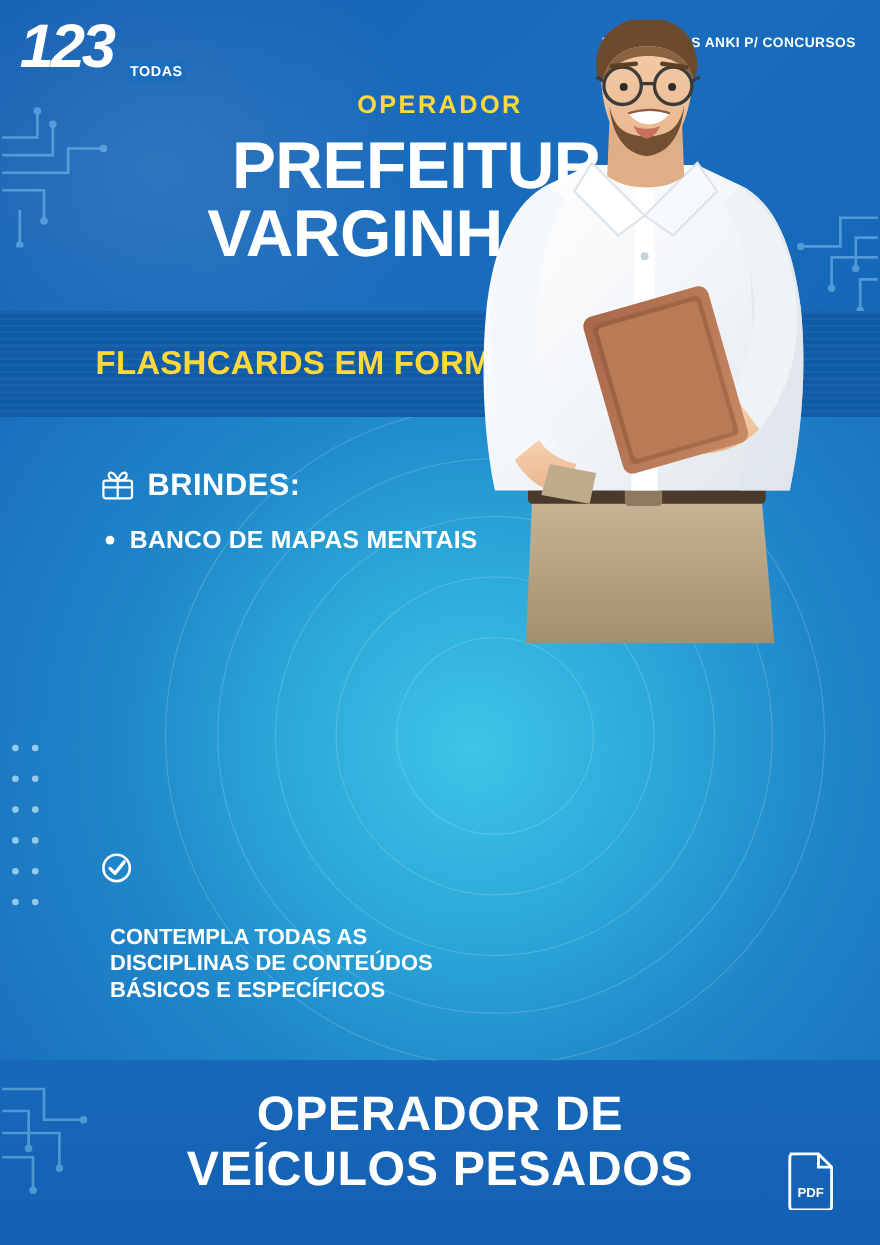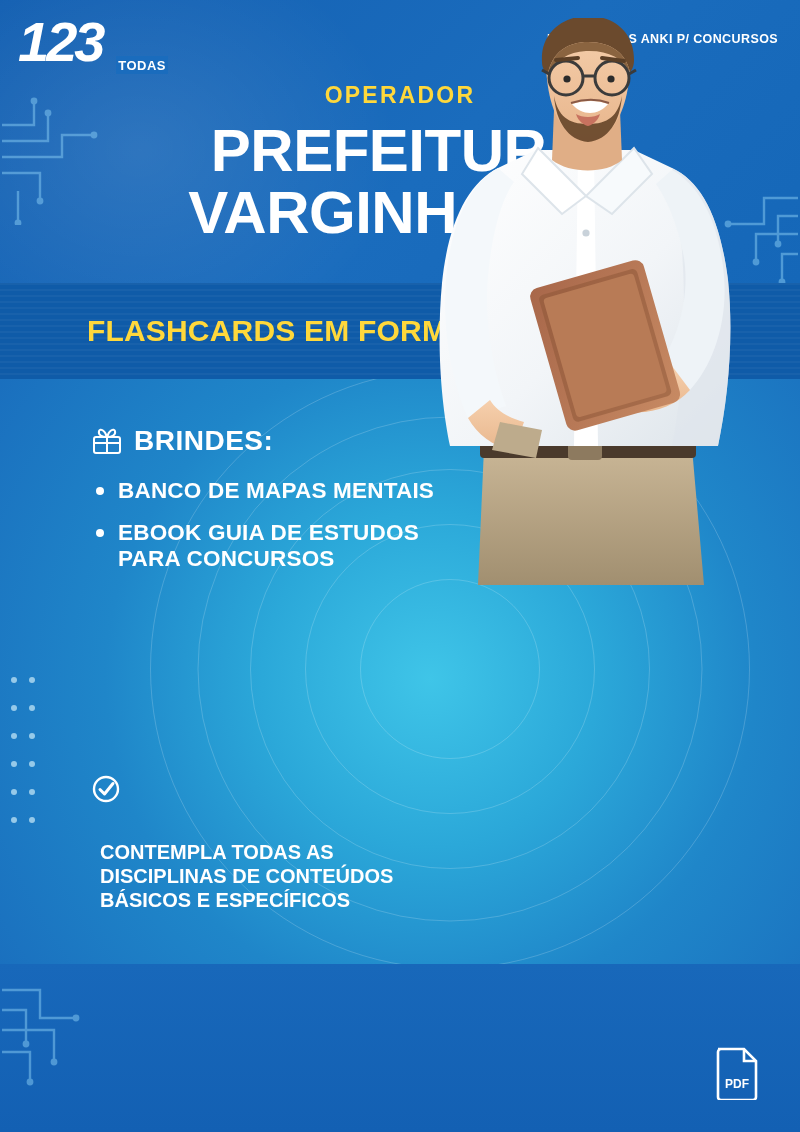--- a/index.html
+++ b/index.html
@@ -388,21 +388,20 @@
         <path d="M2 16 L28 16"></path>
         <path d="M15 10 L15 26"></path>
         <path d="M15 10 C10 10 6 8 7 4 C8 1 13 3 15 10 C17 3 22 1 23 4 C24 8 20 10 15 10 Z"></path>
       </g>
     </svg>
     <span class="label">BRINDES:</span>
   </div>
 
   <ul class="bullets">
     <li>BANCO DE MAPAS MENTAIS</li>
-    <li>EBOOK GUIA DE ESTUDOS PARA CONCURSOS</li>
   </ul>
 
   <div class="edital-head">
     <svg class="check-icon" viewBox="0 0 28 28">
       <circle cx="14" cy="14" r="12" fill="none" stroke="#ffffff" stroke-width="2.4"></circle>
       <path d="M8 14.5 L12.5 19 L21 8.5" fill="none" stroke="#ffffff" stroke-width="3" stroke-linecap="round" stroke-linejoin="round"></path>
     </svg>
   </div>
   <div class="edital-text">CONTEMPLA TODAS AS DISCIPLINAS DE CONTEÚDOS BÁSICOS E ESPECÍFICOS</div>
 
@@ -421,16 +420,18 @@
         <path d="M2 84 L30 84 L30 112"></path>
       </g>
       <g fill="#7fc4ef">
         <circle cx="76" cy="50" r="3.4"></circle>
           <circle cx="26" cy="76" r="3.4"></circle>
         <circle cx="54" cy="94" r="3.4"></circle>
           <circle cx="30" cy="114" r="3.4"></circle>
       </g>
     </svg>
     <div class="role">
+      <div>OPERADOR DE</div>
+      <div>VEÍCULOS PESADOS</div>
     </div>
   </div>
 
 </div>
 
 </body></html>

